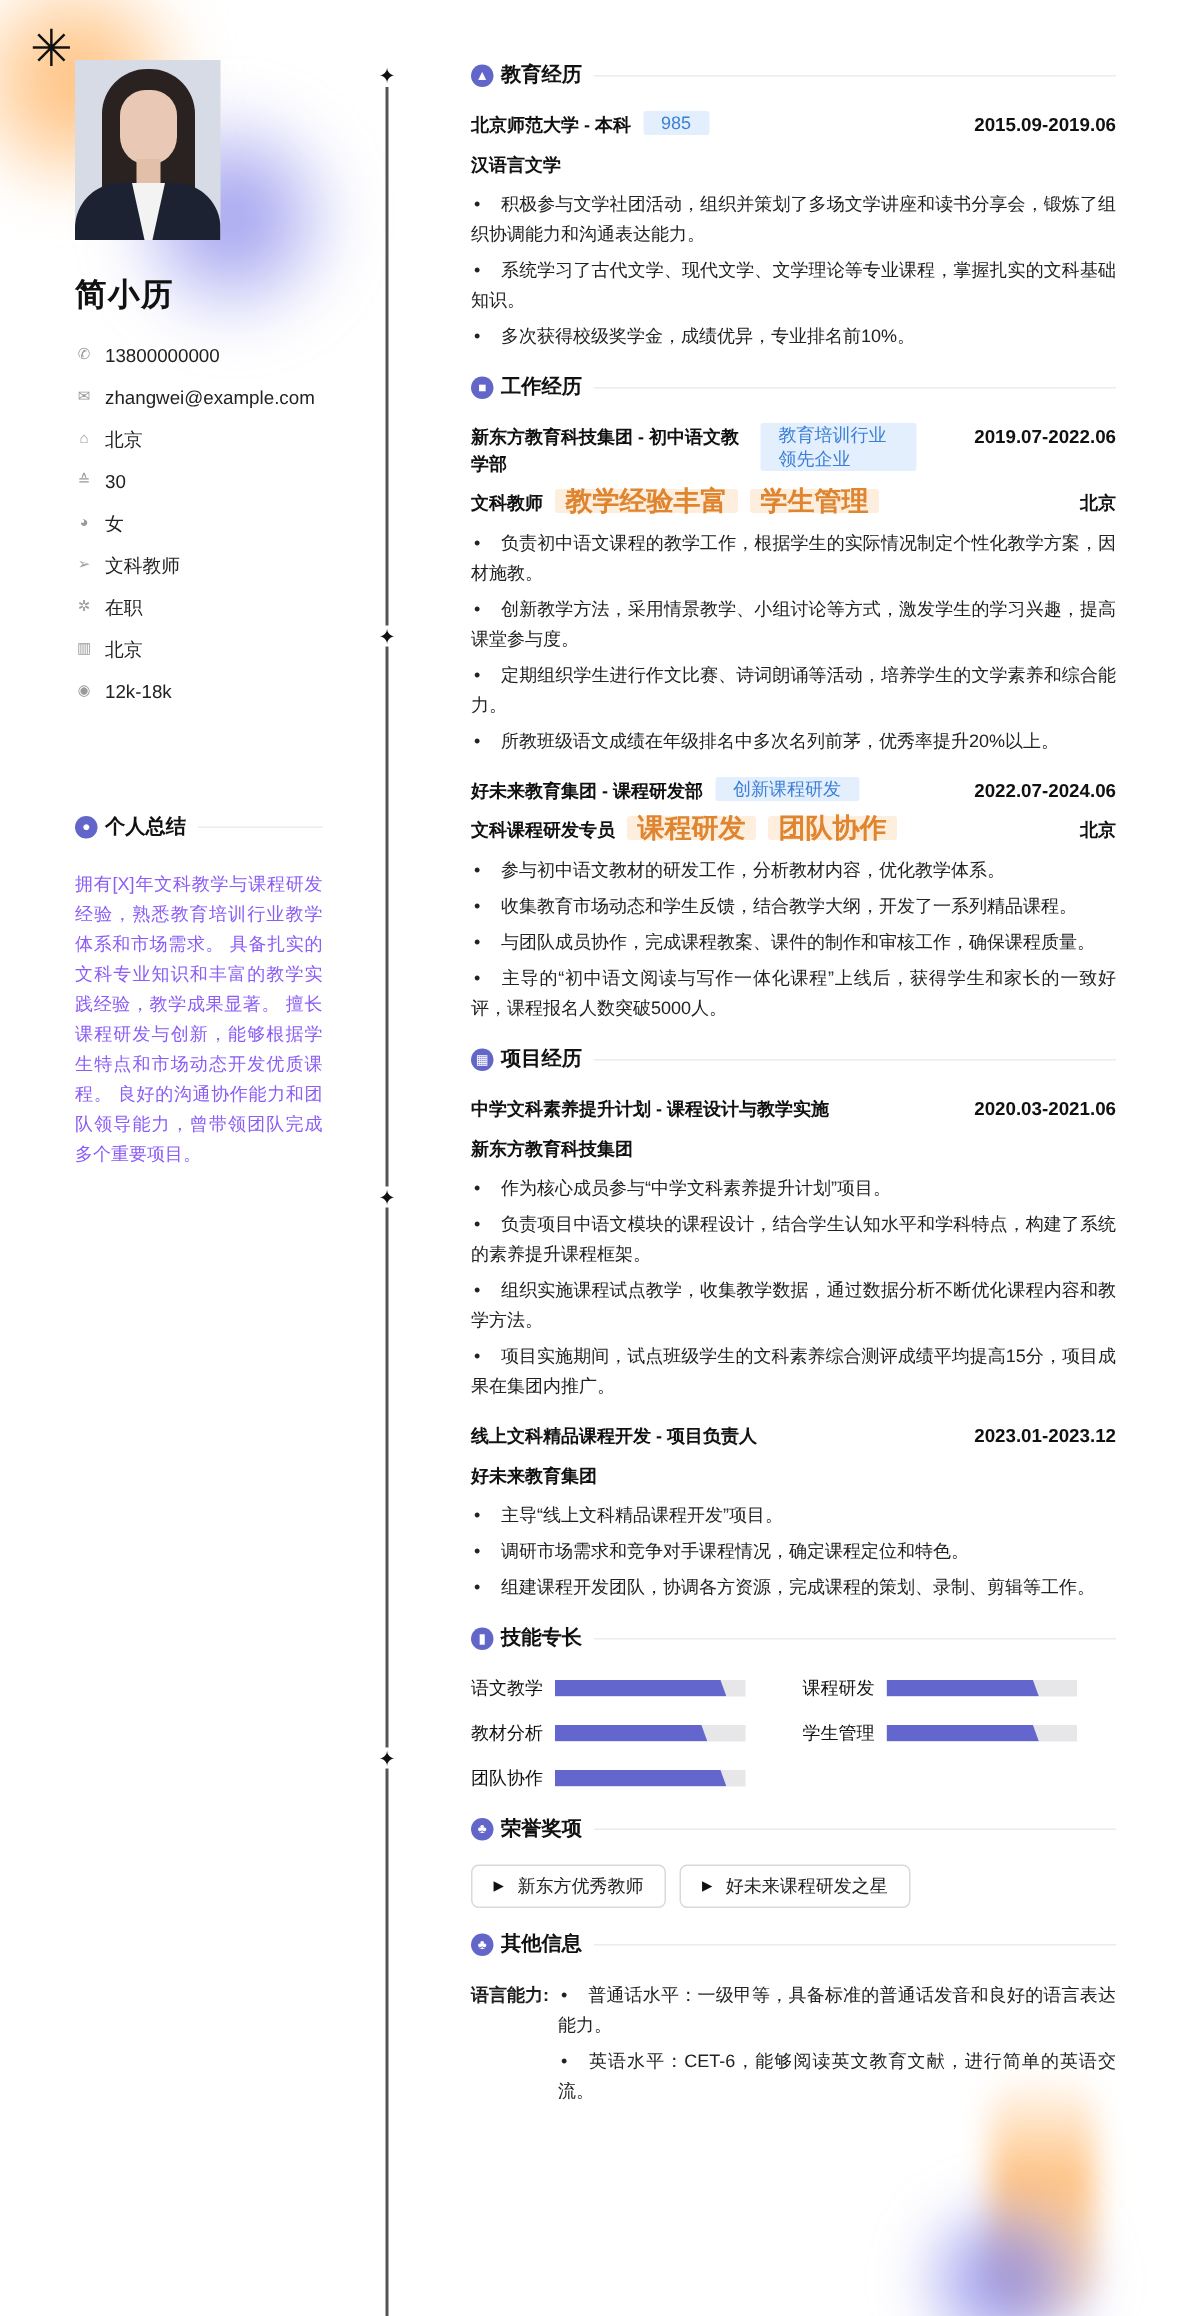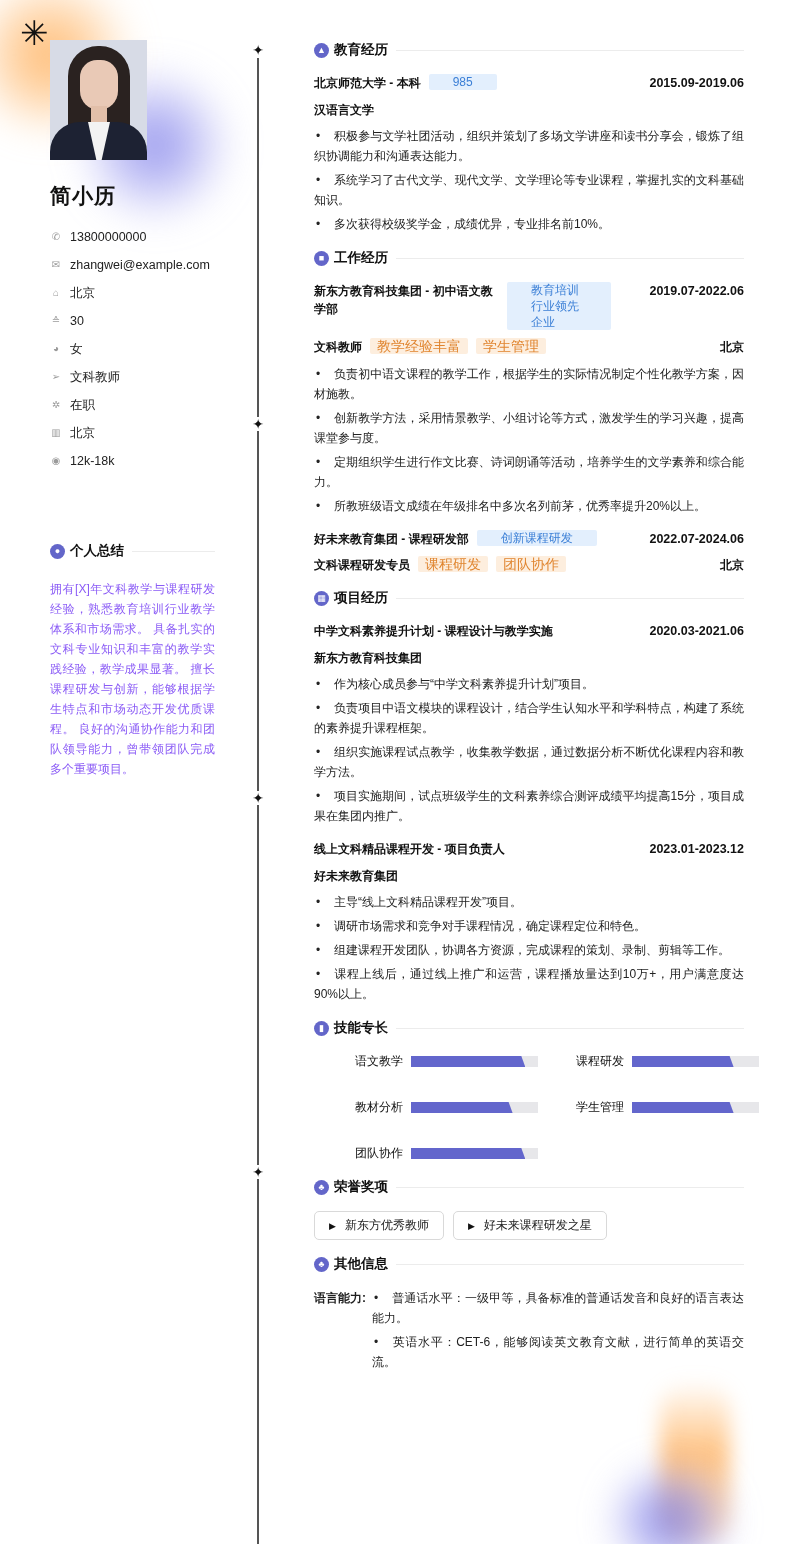--- a/index.html
+++ b/index.html
@@ -40,30 +40,30 @@
   .tl-star { position: absolute; left: 251px; width: 14px; height: 14px; font-size: 14px; line-height: 14px; text-align: center; color: #111; background: #fff; }
 
   
   .main { position: absolute; left: 314px; top: 40px; width: 430px; }
   .section { margin-bottom: 14px; }
   .entry { margin-top: 14px; }
   .entry-row { display: flex; align-items: flex-start; justify-content: space-between; font-size: 12px; font-weight: 700; color: #111; line-height: 18px; }
   .entry-left { display: flex; align-items: flex-start; }
   .entry-title { max-width: 185px; }
   .date { font-size: 12.5px; font-weight: 700; white-space: nowrap; }
-  .tag-blue { background: #e3effd; color: #3b7fd6; font-weight: 400; font-size: 12px; padding: 0 24px; margin-left: 8px; border-radius: 2px; line-height: 16px; }
+  .tag-blue { background: #e3effd; color: #3b7fd6; font-weight: 400; font-size: 12px; padding: 0 12px; margin-left: 8px; border-radius: 2px; line-height: 16px; }
   .tag-blue.wide { width: 104px; line-height: 16px; }
-  .tag-orange { background: #fdeede; color: #e0852f; font-weight: 400; font-size: 14px; padding: 0 7px; margin-left: 8px; border-radius: 2px; line-height: 16px; }
+  .tag-orange { background: #fdeede; color: #e0852f; font-weight: 700; font-size: 18px; padding: 0 7px; margin-left: 8px; border-radius: 2px; line-height: 16px; }
   .sub { margin-top: 10px; font-size: 12px; font-weight: 700; color: #111; line-height: 16px; }
   .bullets { margin-top: 8px; list-style: none; }
   .bullets li { font-size: 12px; line-height: 20px; color: #222; margin-bottom: 4px; text-align: justify; }
   .bullets li::before { content: "•"; display: inline-block; width: 18px; padding-left: 2px; color: #222; }
 
   
-  .skills { margin-top: 14px; display: grid; grid-template-columns: 221px 209px; row-gap: 27px; margin-left: 41px; }
+  .skills { margin-top: 14px; display: grid; grid-template-columns: 221px 209px; row-gap: 11px; }
   .skill { display: flex; align-items: center; height: 19px; }
   .skill-label { font-size: 12px; color: #111; width: 56px; }
   .skill-track { width: 127px; height: 11px; background: #e7e7ea; position: relative; }
   .skill-fill { position: absolute; left: 0; top: 0; height: 11px; background: #6366cc; clip-path: polygon(0 0, calc(100% - 4px) 0, 100% 100%, 0 100%); }
 
   
   .honors { margin-top: 14px; display: flex; gap: 9px; }
   .honor { height: 29px; border: 1px solid #d9d9d9; border-radius: 5px; padding: 0 14px; display: flex; align-items: center; font-size: 12px; color: #222; background: #fff; }
   .honor .tri { font-size: 9px; margin-right: 9px; color: #111; }
 
@@ -208,20 +208,26 @@
         <span class="date">2022.07-2024.06</span>
       </div>
       <div class="entry-row" style="margin-top:8px">
         <div class="entry-left">
           <span>文科课程研发专员</span>
           <span class="tag-orange">课程研发</span>
           <span class="tag-orange">团队协作</span>
         </div>
         <span>北京</span>
       </div>
+      <ul class="bullets">
+        <li>参与初中语文教材的研发工作，分析教材内容，优化教学体系。</li>
+        <li>收集教育市场动态和学生反馈，结合教学大纲，开发了一系列精品课程。</li>
+        <li>与团队成员协作，完成课程教案、课件的制作和审核工作，确保课程质量。</li>
+        <li>主导的“初中语文阅读与写作一体化课程”上线后，获得学生和家长的一致好评，课程报名人数突破5000人。</li>
+      </ul>
     </div>
   </div>
 
   <div class="section">
     <div class="sec-head">
       <span class="sec-icon">▦</span>
       <span class="sec-title">项目经历</span>
       <span class="sec-line"></span>
     </div>
     <div class="entry">
@@ -240,21 +246,20 @@
     <div class="entry">
       <div class="entry-row">
         <span>线上文科精品课程开发 - 项目负责人</span>
         <span class="date">2023.01-2023.12</span>
       </div>
       <div class="sub">好未来教育集团</div>
       <ul class="bullets">
         <li>主导“线上文科精品课程开发”项目。</li>
         <li>调研市场需求和竞争对手课程情况，确定课程定位和特色。</li>
         <li>组建课程开发团队，协调各方资源，完成课程的策划、录制、剪辑等工作。</li>
-        <li>课程上线后，通过线上推广和运营，课程播放量达到10万+，用户满意度达90%以上。</li>
       </ul>
     </div>
   </div>
 
   <div class="section">
     <div class="sec-head">
       <span class="sec-icon">▮</span>
       <span class="sec-title">技能专长</span>
       <span class="sec-line"></span>
     </div>

